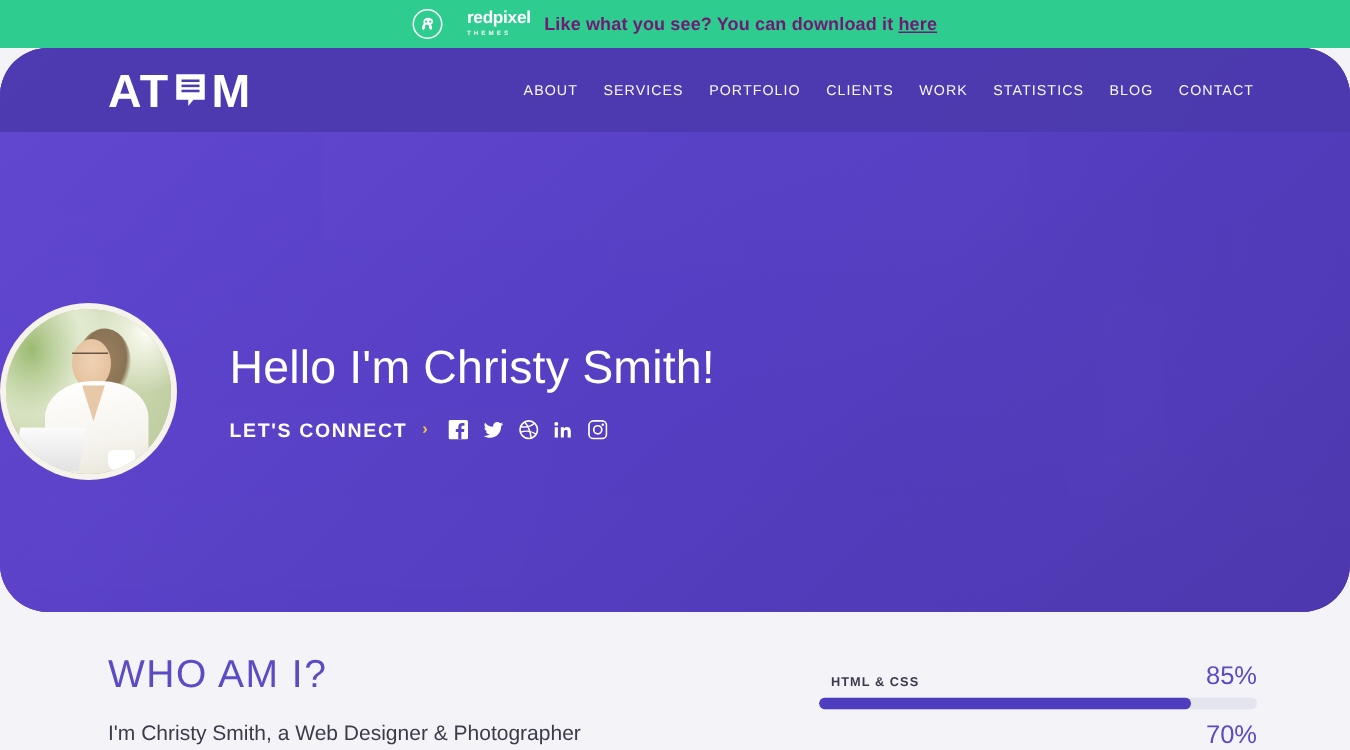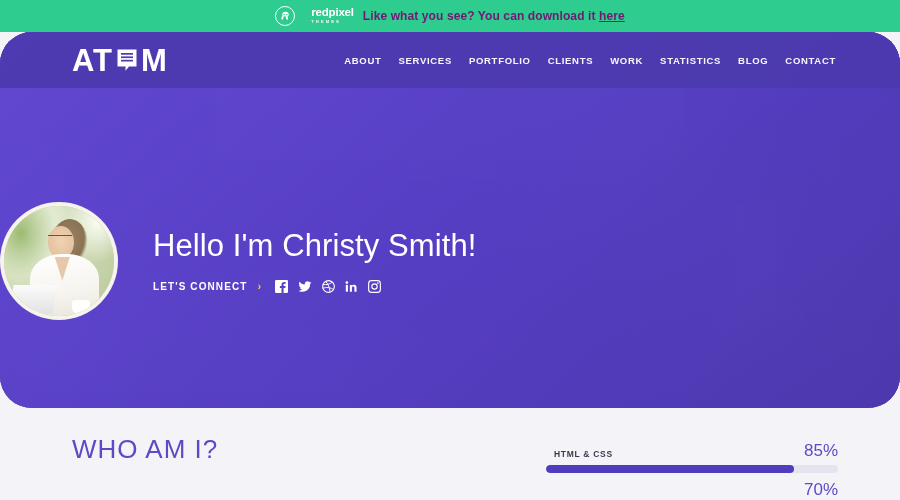--- a/index.html
+++ b/index.html
@@ -93,21 +93,21 @@
   .logo-mark {
     position: relative;
     width: 24px; height: 24px;
     margin: 0 2px;
     display: inline-block;
   }
   .logo-mark svg { display: block; }
 
   .nav { margin-left: auto; display: flex; align-items: center; gap: 17px; }
   .nav a {
-    font-size: 9.5px; font-weight: bold; color: #ffffff;
+    font-size: 9.5px; font-weight: normal; color: #ffffff;
     letter-spacing: .7px; text-decoration: none;
     text-transform: uppercase;
     opacity: .96;
   }
 
   
   .hero-inner {
     position: absolute; left: 0; right: 0; top: 170px;
     display: flex; align-items: center;
   }
@@ -172,21 +172,21 @@
   .hero-copy { margin-left: 35px; }
   .hero-title {
     font-size: 31px; color: #ffffff; font-weight: normal;
     letter-spacing: .1px; line-height: 1.1;
   }
   .connect-row {
     margin-top: 16px;
     display: flex; align-items: center; gap: 10px;
   }
   .connect-label {
-    font-size: 10px; font-weight: bold; color: #ffffff;
+    font-size: 13px; font-weight: bold; color: #ffffff;
     letter-spacing: 1.1px;
   }
   .connect-chev { font-size: 11px; color: #f5c842; font-weight: bold; }
   .socials { display: flex; align-items: center; gap: 10px; margin-left: 4px; }
   .socials a { display: block; line-height: 0; color: #ffffff; }
   .socials svg { display: block; }
 
   
   .about {
     position: relative;
@@ -347,20 +347,21 @@
             </a>
           </span>
         </div>
       </div>
     </div>
   </div>
 
   <div class="about">
     <div class="about-left">
       <h2 class="about-title">WHO AM I?</h2>
+      <p class="about-desc">I'm Christy Smith, a Web Designer &amp; Photographer</p>
     </div>
     <div class="about-right">
       <div class="skill">
         <div class="skill-head">
           <span class="skill-name">HTML &amp; CSS</span>
           <span class="skill-pct">85%</span>
         </div>
         <div class="skill-track">
           <div class="skill-fill" id="fill0" style="width: 85%;"></div>
         </div>

